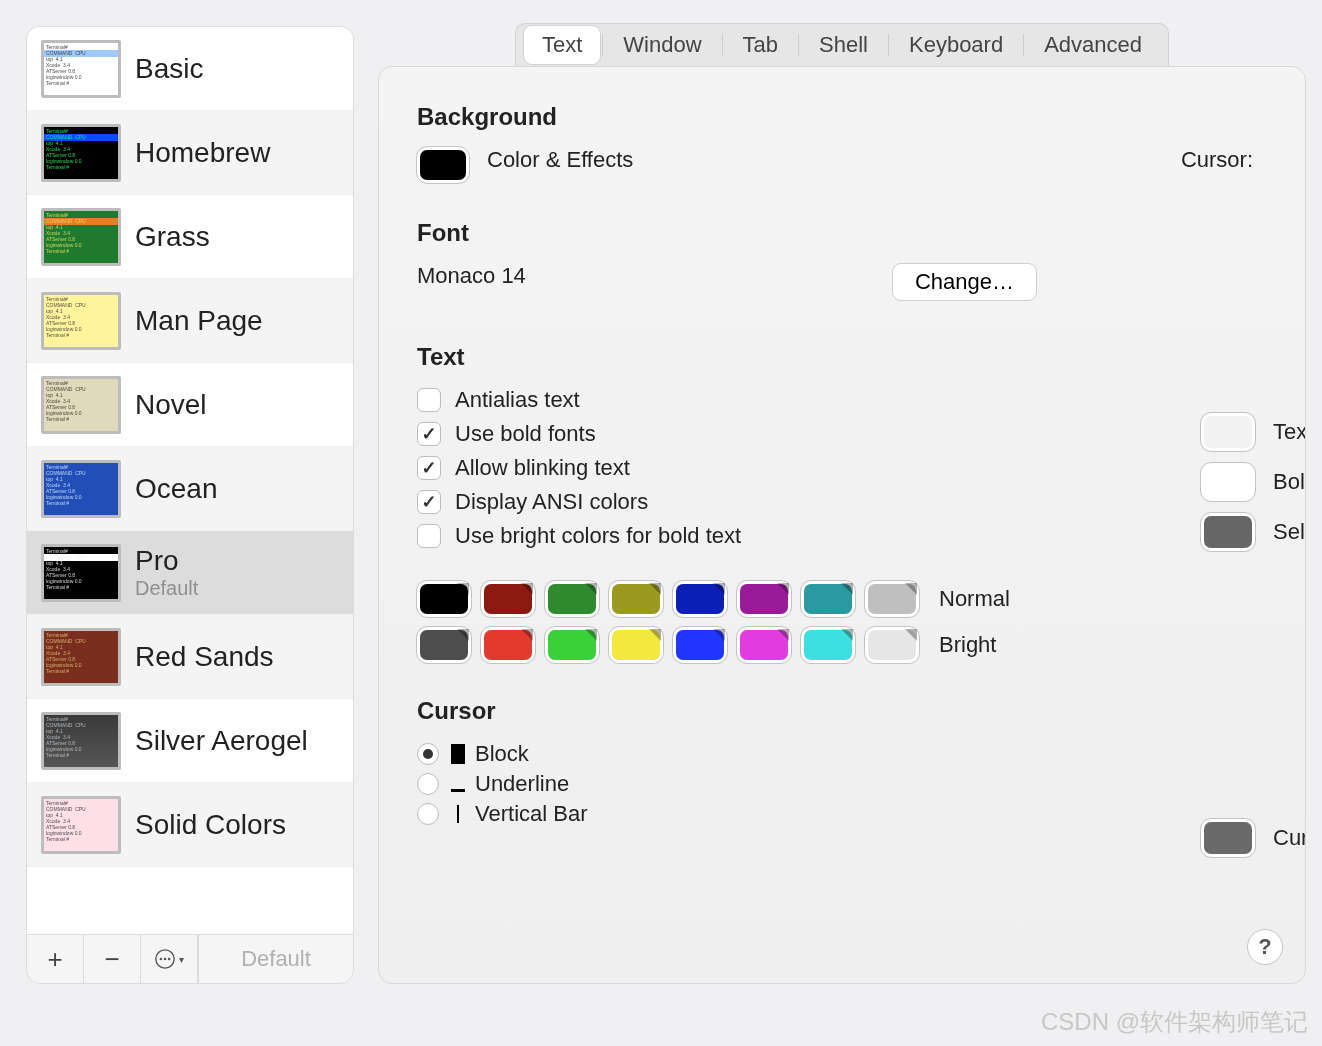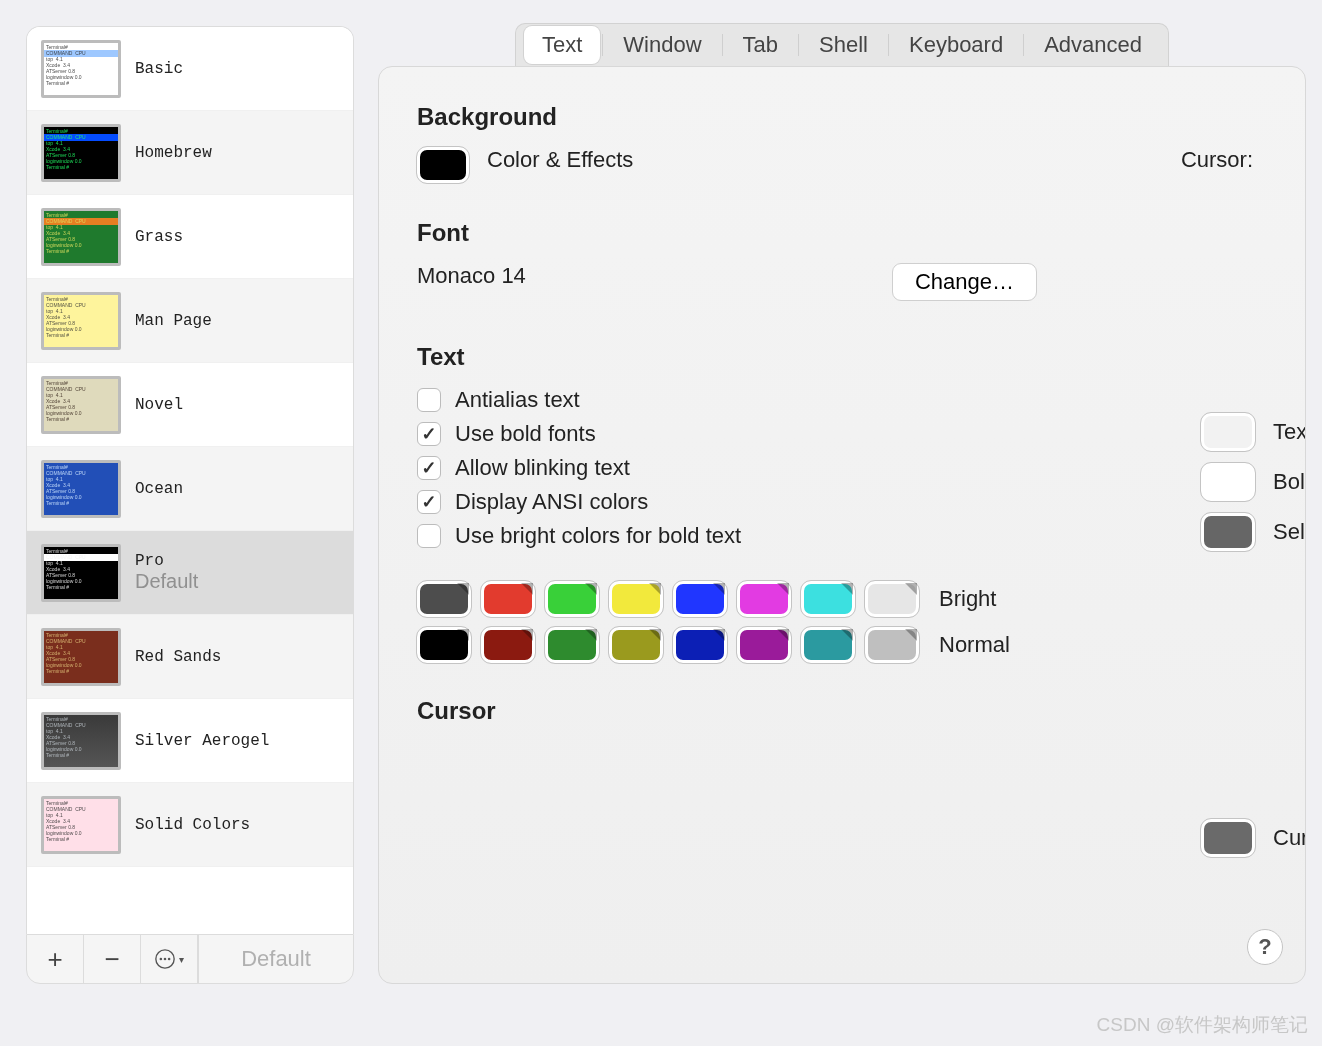--- a/index.html
+++ b/index.html
@@ -63,21 +63,21 @@
     color: rgba(0,0,0,0.6);
     flex-shrink: 0;
   }
   .profile-thumb::after {
     content: "Terminal#\A COMMAND  CPU\A top  4.1\A Xcode  3.4\A ATServer 0.8\A loginwindow 0.0\A Terminal #";
     white-space: pre;
     display: block;
     opacity: 0.85;
   }
   .profile-labels { display: flex; flex-direction: column; }
-  .profile-name { font-size: 16px; font-family: Liberation Mono, monospace; }
+  .profile-name { font-size: 28px; }
   .profile-sub  { font-size: 20px; color: #909090; }
 
   
   .thumb-basic    { background: #fff; color: #2a2a2a; }
   .thumb-basic::before { content:""; position:absolute; left:0; right:0; top:7px; height:7px; background:#9ec8ff; }
   .thumb-grass    { background: #1f7a2d; color: #e0e060; }
   .thumb-grass::before { content:""; position:absolute; left:0; right:0; top:7px; height:7px; background:#e67e22; }
   .thumb-homebrew { background: #000; color: #22ff66; }
   .thumb-homebrew::before { content:""; position:absolute; left:0; right:0; top:7px; height:7px; background:#044cff; }
   .thumb-manpage  { background: #fef49c; color: #333; }
@@ -262,21 +262,21 @@
     background:#fff;
     display:flex; align-items:center; justify-content:center;
     font-size: 22px; font-weight:600; color:#555;
     cursor: pointer;
   }
 
   .watermark {
     position: absolute;
     right: 14px;
     bottom: 8px;
-    font-size: 19px;
+    font-size: 24px;
     color: #c7c7c7;
   }
 </style>
 </head>
 <body>
 
 <div class="root">
 
   <div class="sidebar">
     <div class="profile-list" id="profile-list">
@@ -425,20 +425,47 @@
             <span>Bold Text</span>
           </div>
           <div class="well-row">
             <div class="color-well" style="background: rgb(102, 102, 102);"></div>
             <span>Selection</span>
           </div>
         </div>
 
       <div class="ansi-grid" id="ansi-grid" style="margin-bottom:34px;">
           <div class="ansi-row">
+            <div class="color-well ansi-well" style="background: rgb(0, 0, 0);">
+              <div class="editable-corner"></div>
+            </div>
+            <div class="color-well ansi-well" style="background: rgb(139, 26, 16);">
+              <div class="editable-corner"></div>
+            </div>
+            <div class="color-well ansi-well" style="background: rgb(46, 139, 46);">
+              <div class="editable-corner"></div>
+            </div>
+            <div class="color-well ansi-well" style="background: rgb(154, 154, 30);">
+              <div class="editable-corner"></div>
+            </div>
+            <div class="color-well ansi-well" style="background: rgb(12, 31, 181);">
+              <div class="editable-corner"></div>
+            </div>
+            <div class="color-well ansi-well" style="background: rgb(154, 27, 154);">
+              <div class="editable-corner"></div>
+            </div>
+            <div class="color-well ansi-well" style="background: rgb(43, 154, 160);">
+              <div class="editable-corner"></div>
+            </div>
+            <div class="color-well ansi-well" style="background: rgb(191, 191, 191);">
+              <div class="editable-corner"></div>
+            </div>
+            <span class="row-label">Normal</span>
+          </div>
+          <div class="ansi-row">
             <div class="color-well ansi-well" style="background: rgb(77, 77, 77);">
               <div class="editable-corner"></div>
             </div>
             <div class="color-well ansi-well" style="background: rgb(226, 59, 46);">
               <div class="editable-corner"></div>
             </div>
             <div class="color-well ansi-well" style="background: rgb(57, 208, 57);">
               <div class="editable-corner"></div>
             </div>
             <div class="color-well ansi-well" style="background: rgb(242, 233, 60);">
@@ -451,50 +478,40 @@
               <div class="editable-corner"></div>
             </div>
             <div class="color-well ansi-well" style="background: rgb(60, 224, 224);">
               <div class="editable-corner"></div>
             </div>
             <div class="color-well ansi-well" style="background: rgb(230, 230, 230);">
               <div class="editable-corner"></div>
             </div>
             <span class="row-label">Bright</span>
           </div>
-          <div class="ansi-row">
-            <div class="color-well ansi-well" style="background: rgb(0, 0, 0);">
-              <div class="editable-corner"></div>
-            </div>
-            <div class="color-well ansi-well" style="background: rgb(139, 26, 16);">
-              <div class="editable-corner"></div>
-            </div>
-            <div class="color-well ansi-well" style="background: rgb(46, 139, 46);">
-              <div class="editable-corner"></div>
-            </div>
-            <div class="color-well ansi-well" style="background: rgb(154, 154, 30);">
-              <div class="editable-corner"></div>
-            </div>
-            <div class="color-well ansi-well" style="background: rgb(12, 31, 181);">
-              <div class="editable-corner"></div>
-            </div>
-            <div class="color-well ansi-well" style="background: rgb(154, 27, 154);">
-              <div class="editable-corner"></div>
-            </div>
-            <div class="color-well ansi-well" style="background: rgb(43, 154, 160);">
-              <div class="editable-corner"></div>
-            </div>
-            <div class="color-well ansi-well" style="background: rgb(191, 191, 191);">
-              <div class="editable-corner"></div>
-            </div>
-            <span class="row-label">Normal</span>
-          </div>
         </div>
 
       <div class="section-head">Cursor</div>
+      <div id="cursor-radios">
+          <div class="radio-row">
+            <span class="radio checked"></span>
+            <span class="cursor-block"></span>
+            <span>Block</span>
+          </div>
+          <div class="radio-row">
+            <span class="radio"></span>
+            <span class="cursor-under"></span>
+            <span>Underline</span>
+          </div>
+          <div class="radio-row">
+            <span class="radio"></span>
+            <span class="cursor-bar"></span>
+            <span>Vertical Bar</span>
+          </div>
+        </div>
       <div style="height:16px;"></div>
       <div class="cursor-well-row">
         <div class="color-well" id="cursor-well" style="background: rgb(106, 106, 106);"></div>
         <span>Cursor</span>
       </div>
 
       <div class="help-btn">?</div>
     </div>
   </div>
 </div>

